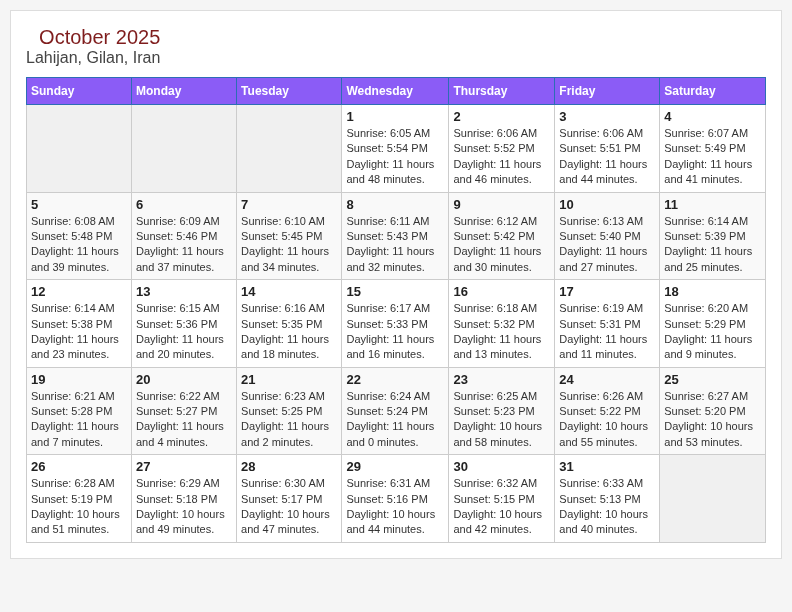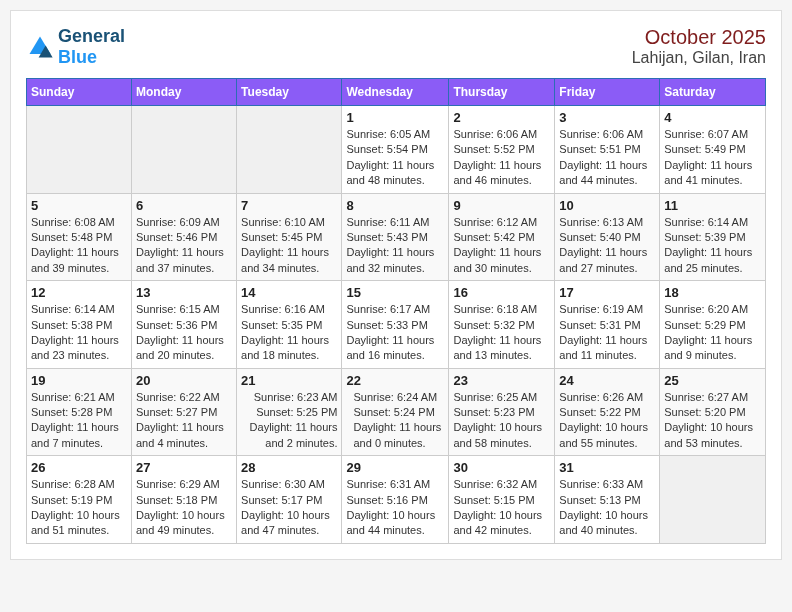--- a/index.html
+++ b/index.html
@@ -82,30 +82,20 @@
     }
     .empty-cell {
       background: #f0f0f0 !important;
     }
   </style>
 </head>
 <body>
 
 <div class="page">
   <div class="header">
-    <div class="logo">
-      <svg class="logo-icon" viewBox="0 0 40 40">
-        <polygon points="20,5 35,30 5,30" fill="#2196F3"></polygon>
-        <polygon points="28,18 38,35 18,35" fill="#1a5276"></polygon>
-      </svg>
-      <div>
-        <div style="color:#1a5276;font-size:18px;font-weight:bold;">General</div>
-        <div style="color:#2196F3;font-size:18px;font-weight:bold;">Blue</div>
-      </div>
-    </div>
     <div class="title-section">
       <div class="month-title">October 2025</div>
       <div class="location">Lahijan, Gilan, Iran</div>
     </div>
   </div>
 
   <table class="calendar">
     <thead>
       <tr>
 
@@ -265,28 +255,28 @@
           </td>
           <td>
             <div class="day-num">20</div>
             <div class="day-info" style="white-space: pre-line;">Sunrise: 6:22 AM
 Sunset: 5:27 PM
 Daylight: 11 hours
 and 4 minutes.</div>
           </td>
           <td>
             <div class="day-num">21</div>
-            <div class="day-info" style="white-space: pre-line; text-align: right;">Sunrise: 6:23 AM
+            <div class="day-info" style="white-space: pre-line;">Sunrise: 6:23 AM
 Sunset: 5:25 PM
 Daylight: 11 hours
 and 2 minutes.</div>
           </td>
           <td>
             <div class="day-num">22</div>
-            <div class="day-info" style="white-space: pre-line; margin-left: 7px;">Sunrise: 6:24 AM
+            <div class="day-info" style="white-space: pre-line;">Sunrise: 6:24 AM
 Sunset: 5:24 PM
 Daylight: 11 hours
 and 0 minutes.</div>
           </td>
           <td>
             <div class="day-num">23</div>
             <div class="day-info" style="white-space: pre-line;">Sunrise: 6:25 AM
 Sunset: 5:23 PM
 Daylight: 10 hours
 and 58 minutes.</div>

